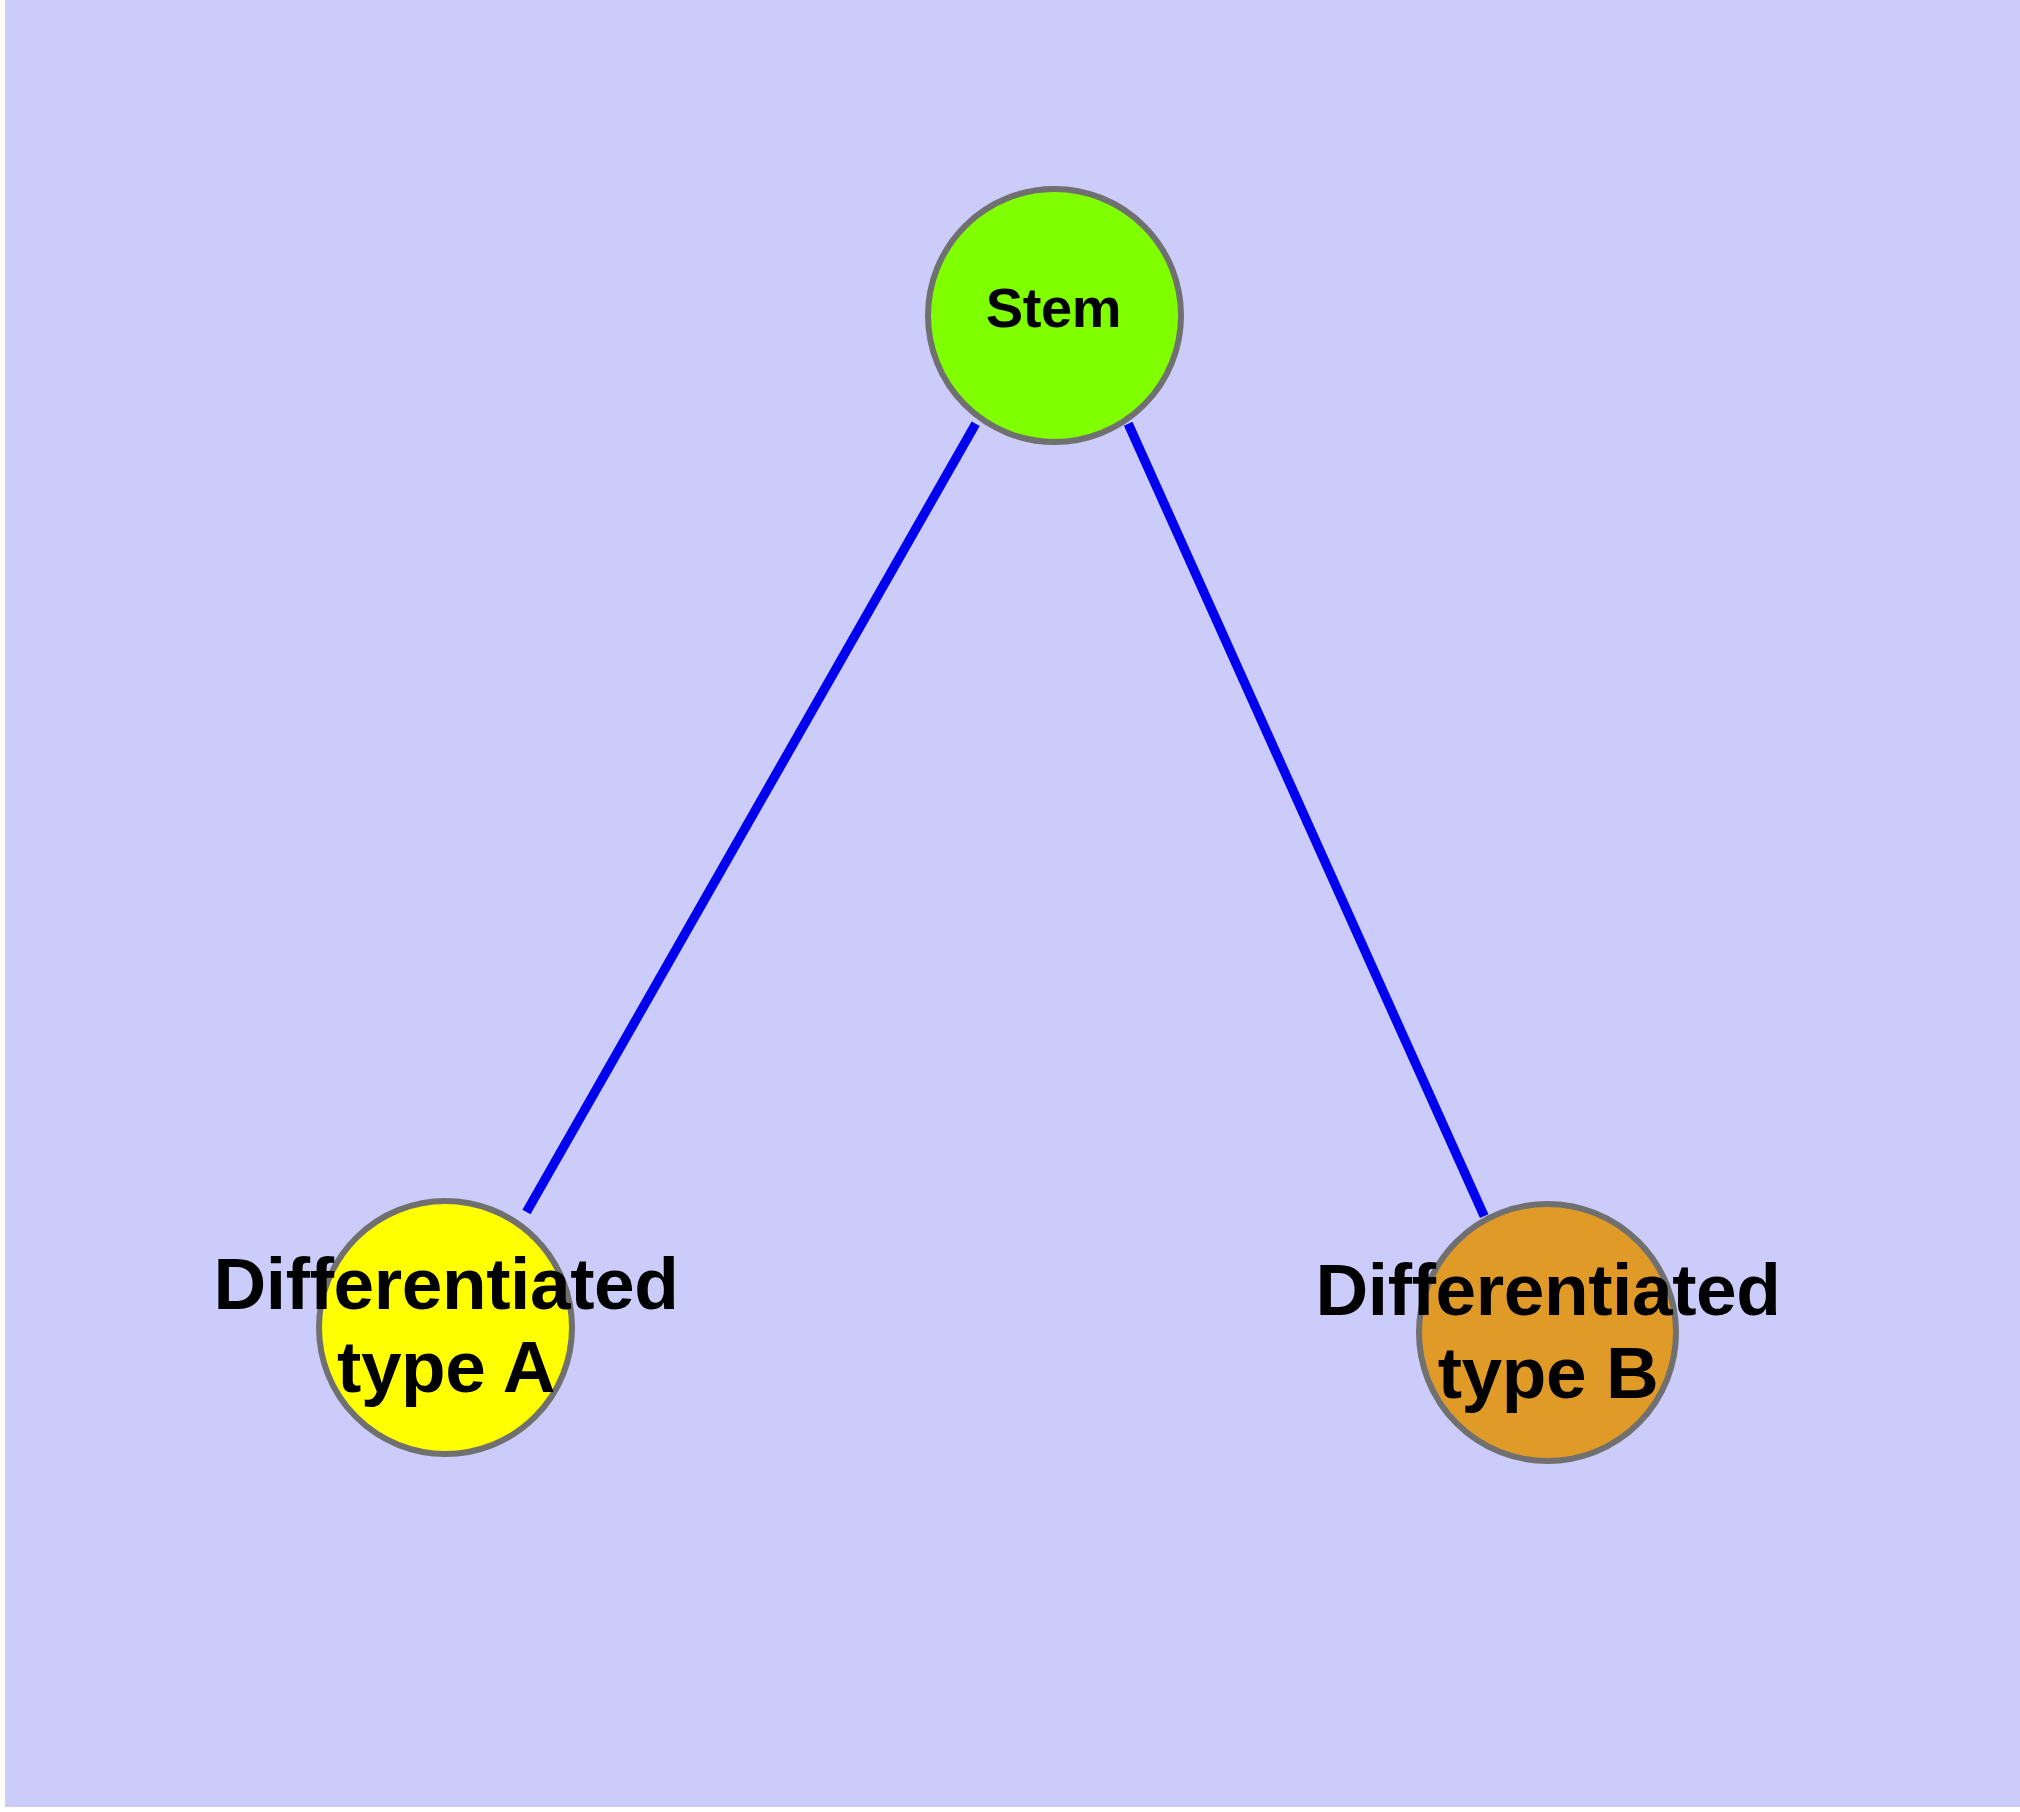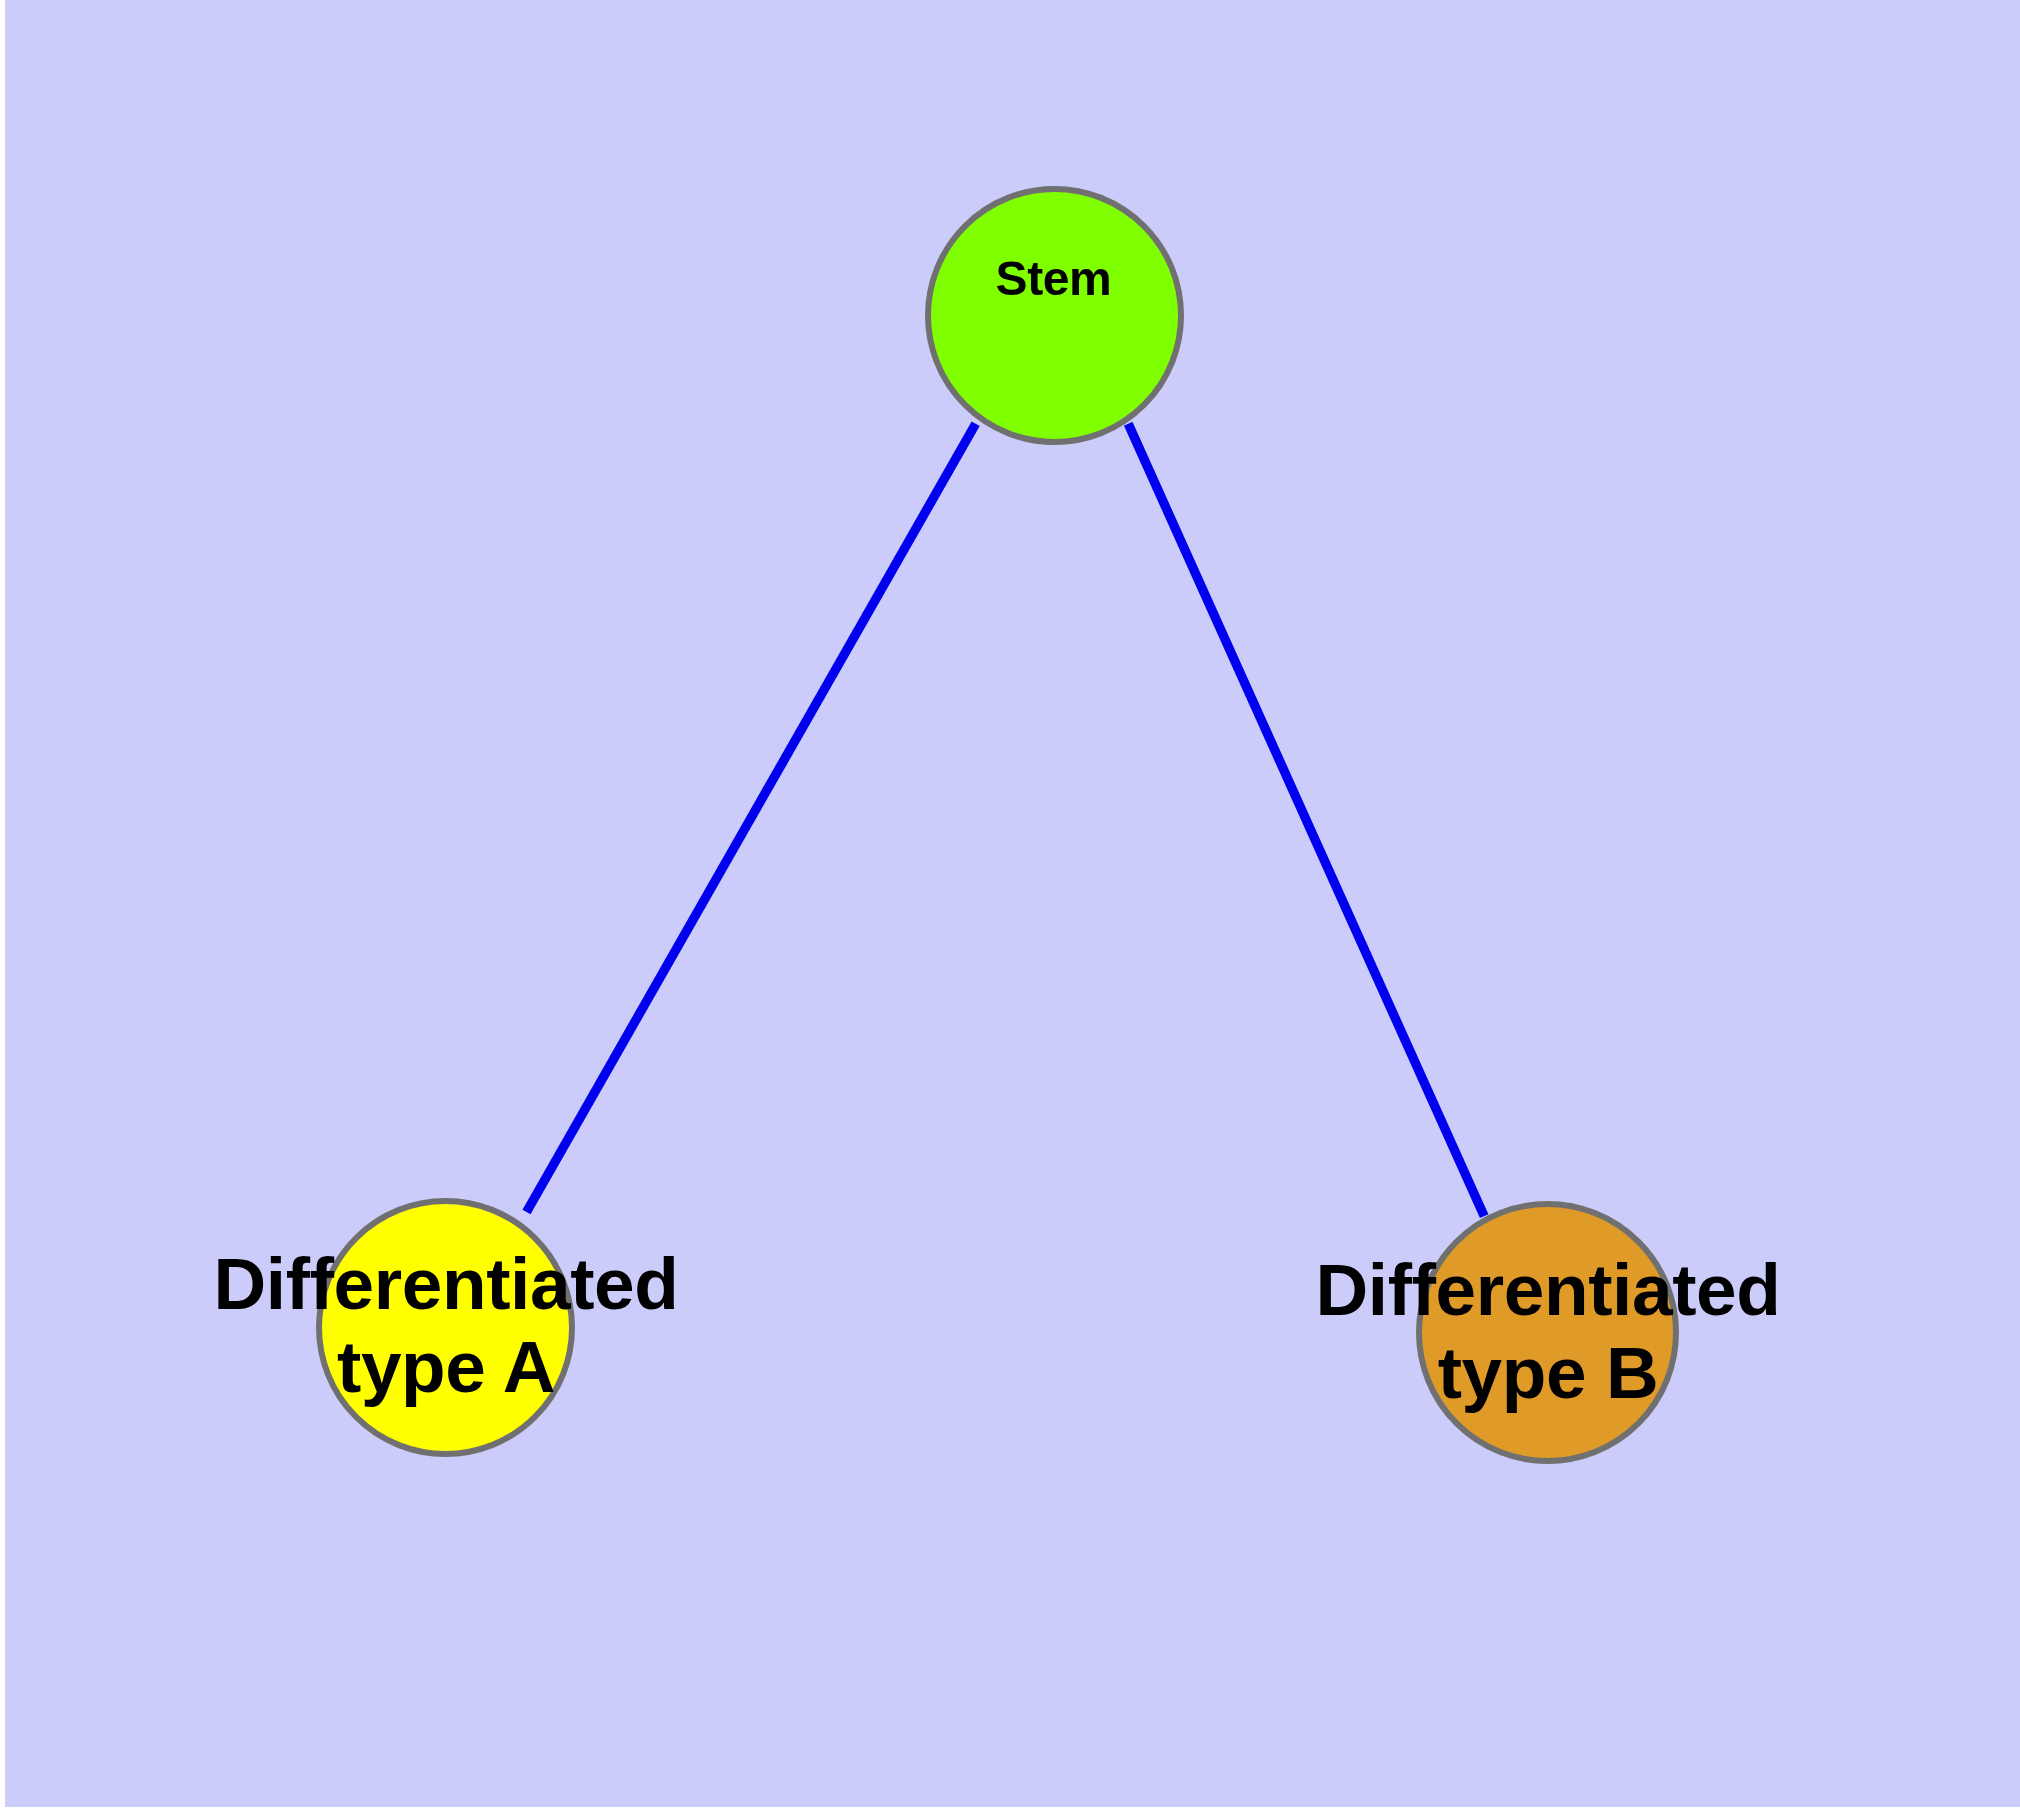--- a/index.html
+++ b/index.html
@@ -74,23 +74,23 @@
     font-weight: bold;
     text-align: center;
     white-space: pre;
     line-height: 1.14;
     letter-spacing: -0.4px;
     pointer-events: none;
   }
 
   #label-stem {
     left: 794px;
-    top: 252px;
+    top: 276px;
     width: 509px;
-    font-size: 48px;
+    font-size: 56px;
   }
 
   #label-type-a {
     left: 17px;
     top: 1242px;
     width: 848px;
     font-size: 73px;
   }
 
   #label-type-b {

